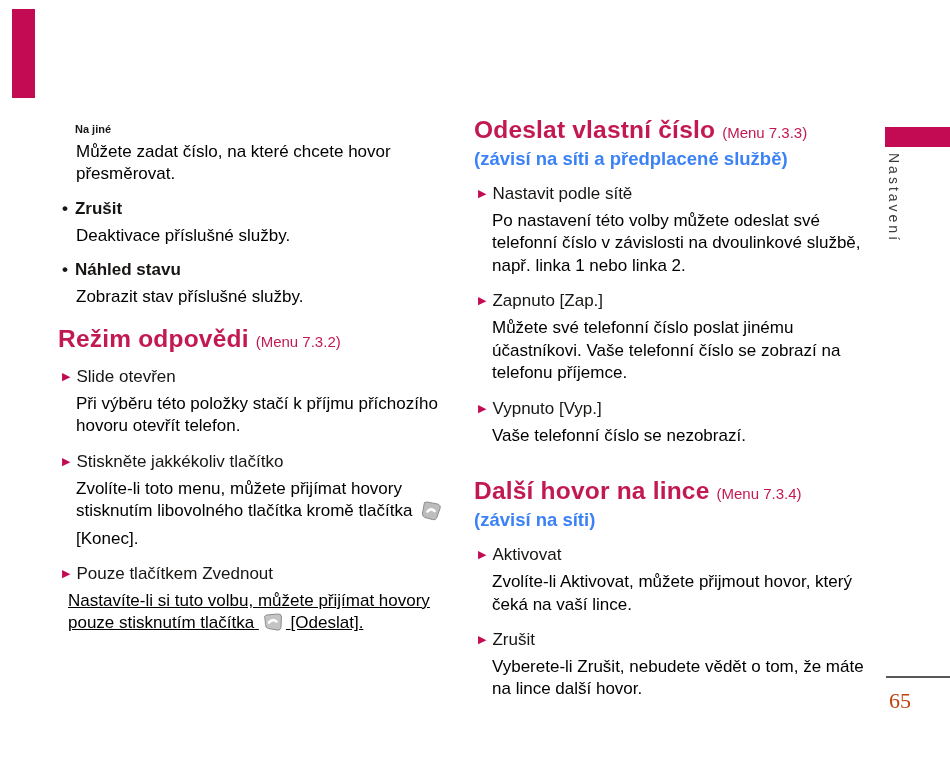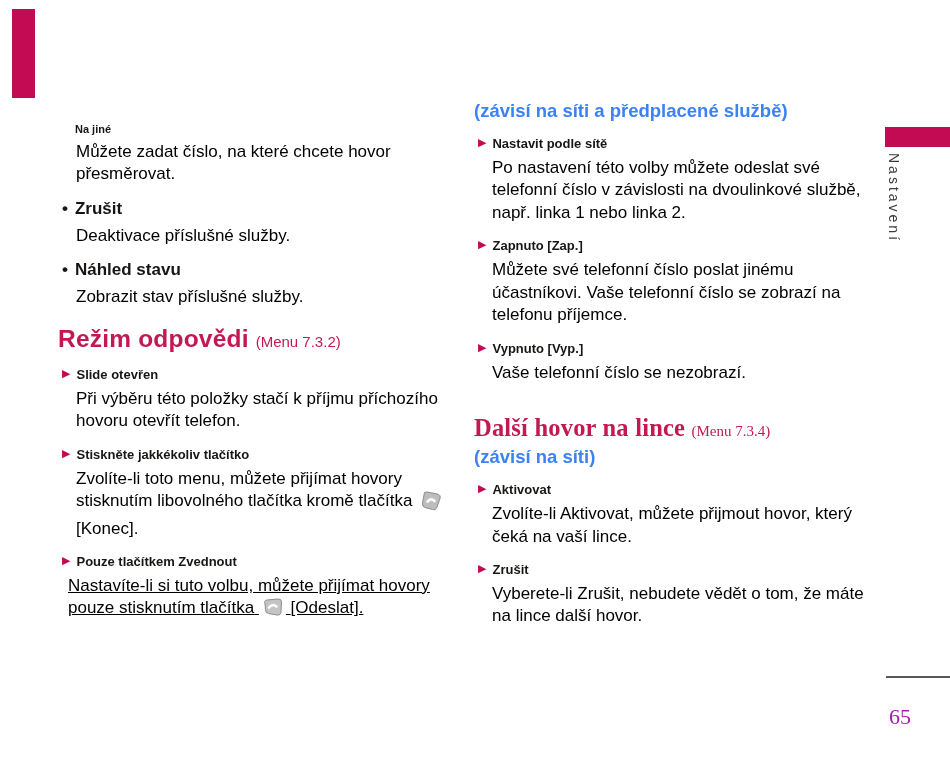--- a/index.html
+++ b/index.html
@@ -11,37 +11,37 @@
 
   
   .bar-topleft{position:absolute;left:12px;top:9px;width:23px;height:89px;background:#c30b53;}
   .tab-bar{position:absolute;left:885px;top:127px;width:65px;height:20px;background:#c30b53;}
   .tab-label{
     position:absolute;left:886px;top:153px;
     writing-mode:vertical-rl;text-orientation:mixed;
     font-size:14px;letter-spacing:3px;color:#3d3b3a;
   }
   .footer-rule{position:absolute;left:886px;top:676px;width:64px;height:0;border-top:2px solid #5a5857;}
-  .page-number{position:absolute;left:889px;top:704px;font-size:22px;color:#a21caf;font-family:"Liberation Serif","DejaVu Serif",serif;text-align:center;}
+  .page-number{position:absolute;left:889px;top:688px;font-size:22px;color:#c2410c;font-family:"Liberation Serif","DejaVu Serif",serif;text-align:center;}
 
   
   .col{position:absolute;top:0;}
   .col-left{left:58px;top:110px;width:410px;}
   .col-right{left:474px;top:100px;width:404px;}
 
   .subhead{font-weight:bold;color:#181614;font-size:11px;margin:13px 0 6px 0;padding-left:17px;}
   .bullet{font-weight:bold;color:#181614;font-size:17px;margin:13px 0 6px 0;padding-left:4px;}
   .bullet::before{content:"\2022";margin-right:7px;}
-  .arrow{font-weight:bold;color:#181614;font-size:13px;margin:14px 0 6px 0;padding-left:4px;}
+  .arrow{font-weight:normal;color:#181614;font-size:17px;margin:14px 0 6px 0;padding-left:4px;}
   .arrow::before{content:"\25B6";color:#c30b53;font-size:11px;position:relative;top:-2px;margin-right:6px;}
   .para{font-size:17px;line-height:1.32;color:#000000;margin:0 0 13px 0;padding-left:18px;}
 
   .heading{color:#c31952;margin:16px 0 4px 0;padding-left:0;font-size:24.5px;font-weight:bold;letter-spacing:0.2px;}
   .heading .menu-ref{font-size:15px;font-weight:normal;letter-spacing:0;}
-  .heading.spaced{margin-top:30px;font-family:Liberation Serif, serif;}
+  .heading.spaced{margin-top:30px;}
   .subtitle{color:#3b82f6;font-size:18.5px;font-weight:bold;margin:0 0 10px 0;}
 
   .key-icon{display:inline-block;vertical-align:-5px;margin:0 2px;}
 </style>
 </head>
 <body>
 
 <div class="page">
 
   <div class="bar-topleft"></div>
@@ -74,20 +74,24 @@
 
     <div class="para" style="padding-left:10px;text-decoration:underline;"><span>Nastavíte-li si tuto volbu, můžete přijímat hovory pouze stisknutím tlačítka</span>
       <span class="key-icon"><svg width="23" height="21" viewBox="0 0 23 21">
             <path d="M4,7 Q2.5,3.5 6,3 L16.5,2 Q20.5,1.5 20.5,5 L20,14.5 Q20,18.5 16,18 L7.5,16.5 Q4.5,16 4.5,12.5 Z" fill="#c4c4c4" stroke="#8d8d8d" stroke-width="1"></path>
             <path d="M8,10.5 q3.5,-4 7.5,-1" stroke="#ffffff" stroke-width="2.6" fill="none" stroke-linecap="round"></path>
           </svg></span>
       <span>[Odeslat].</span></div>
   </div>
 
   <div class="col col-right">
+    <div class="heading">
+      <span>Odeslat vlastní číslo</span>
+      <span class="menu-ref">(Menu 7.3.3)</span>
+    </div>
     <div class="subtitle">(závisí na síti a předplacené službě)</div>
 
     <div class="arrow">Nastavit podle sítě</div>
     <div class="para">Po nastavení této volby můžete odeslat své telefonní číslo v závislosti na dvoulinkové službě, např. linka 1 nebo linka 2.</div>
     <div class="arrow">Zapnuto [Zap.]</div>
     <div class="para">Můžete své telefonní číslo poslat jinému účastníkovi. Vaše telefonní číslo se zobrazí na telefonu příjemce.</div>
     <div class="arrow">Vypnuto [Vyp.]</div>
     <div class="para">Vaše telefonní číslo se nezobrazí.</div>
 
     <div class="heading spaced">

